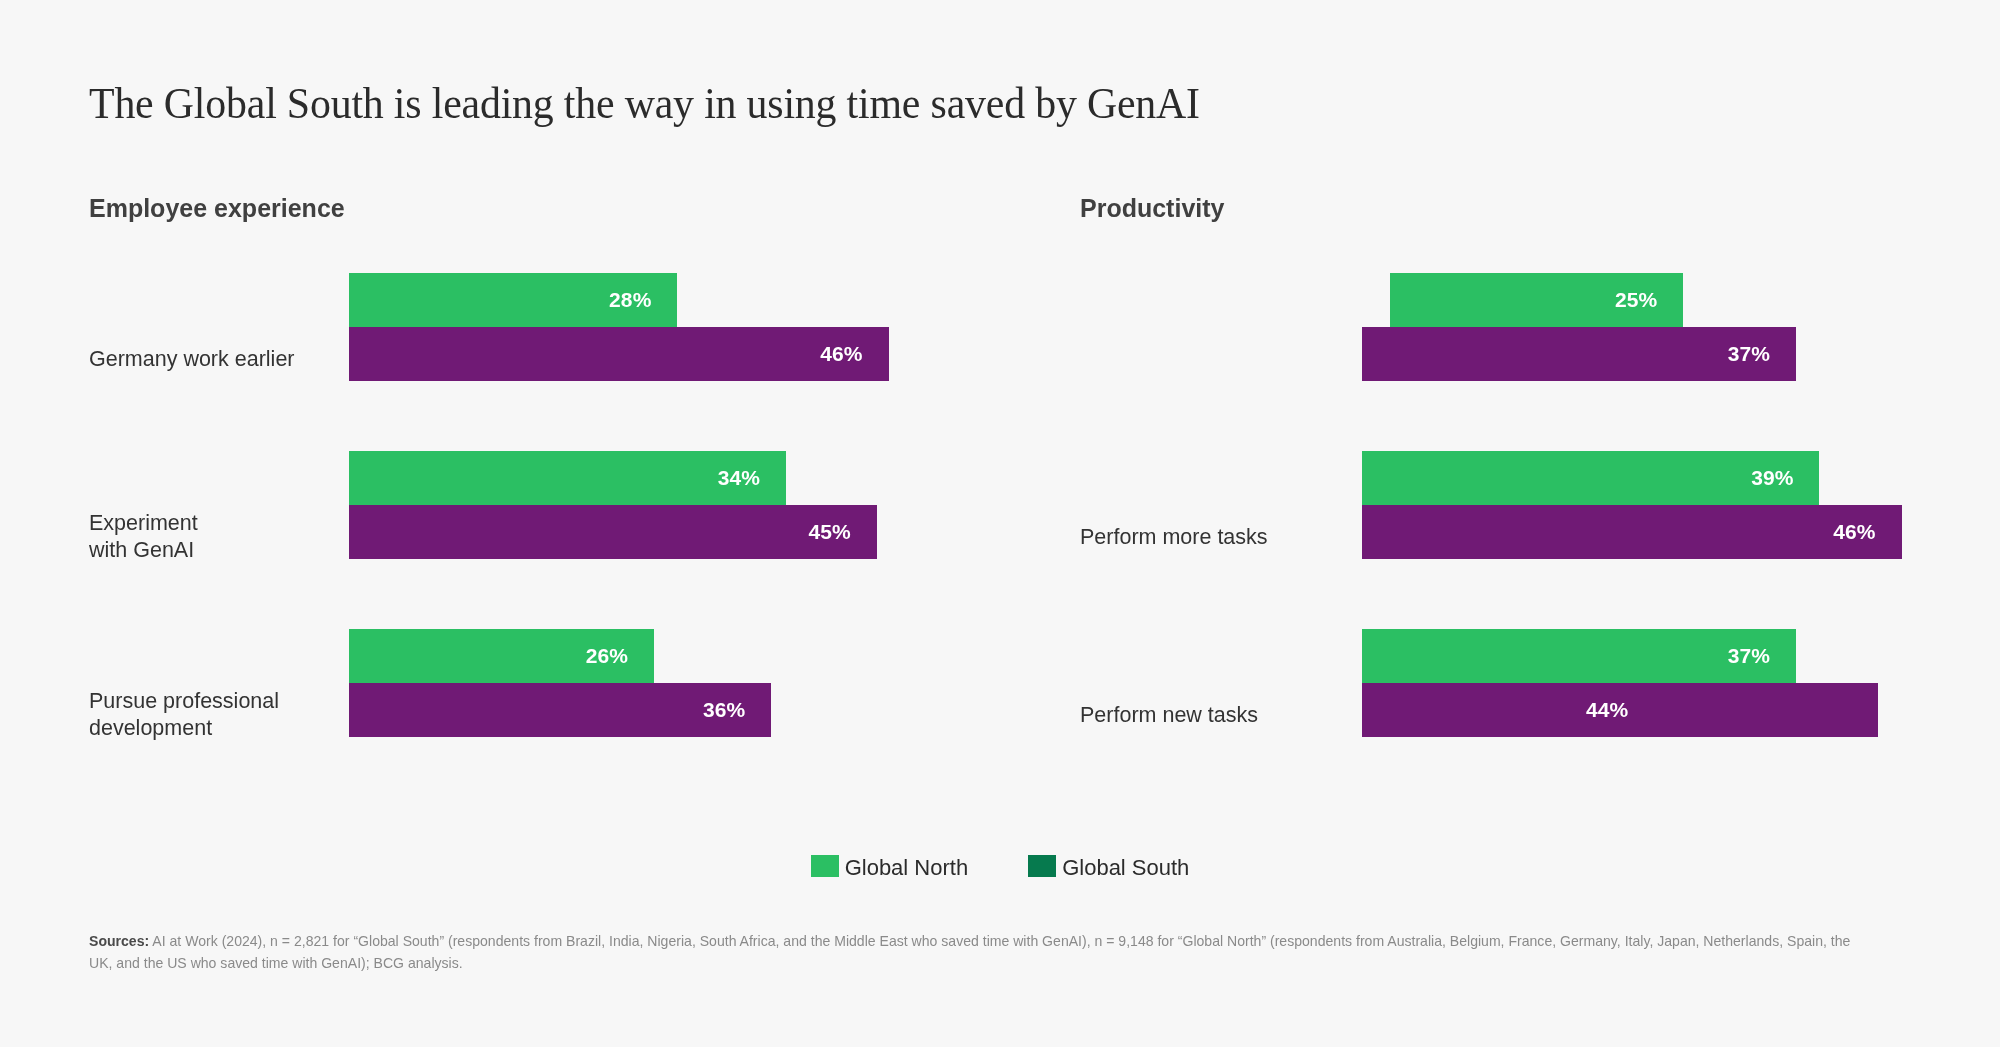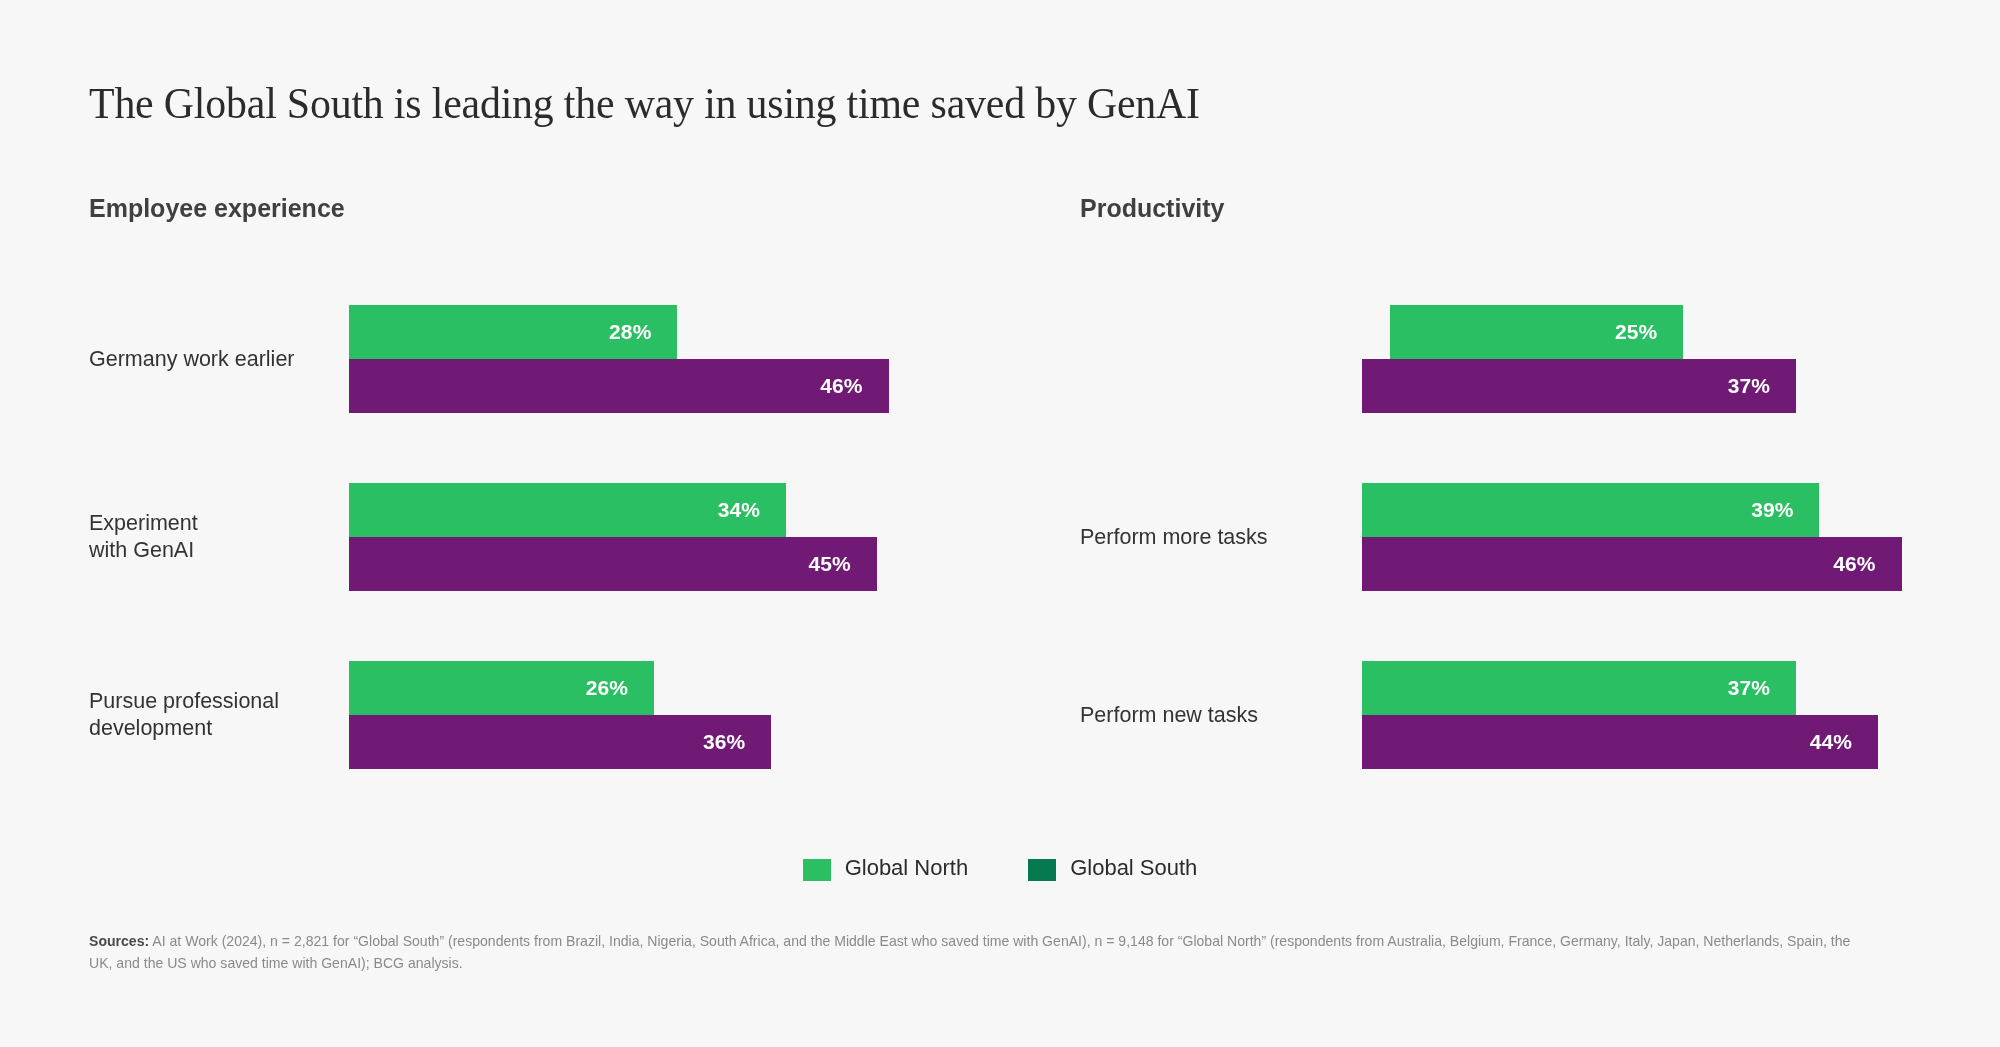--- a/index.html
+++ b/index.html
@@ -53,21 +53,21 @@
     font-size:21.5px;
     line-height:1.28;
     color:#333333;
     width:260px;
     white-space:pre-line;
   }
 
   .bars {
     position:absolute;
     left:260px;
-    top:34px;
+    top:2px;
     right:0;
   }
   .panel-right .bars { left:282px; }
 
   .bar {
     position:relative;
     height:54px;
     display:flex;
     align-items:center;
     justify-content:flex-end;
@@ -86,21 +86,21 @@
 
   .legend {
     position:absolute;
     left:0; right:0;
     top:855px;
     display:flex;
     justify-content:center;
     align-items:center;
     gap:60px;
   }
-  .legend-item { display:flex; align-items:flex-end; gap:14px; }
+  .legend-item { display:flex; align-items:flex-start; gap:6px; }
   .legend-swatch { width:28px; height:22px; display:block; }
   .legend-swatch.north { background:#2bbf63; }
   .legend-swatch.south { background:#067a4e; }
   .legend-label { font-size:22px; color:#2b2b2b; white-space:nowrap; }
 
   .sources {
     position:absolute;
     left:89px; top:930px;
     width:1840px;
     font-size:14.5px;
@@ -189,21 +189,21 @@
           </div>
         </div>
       </div>
 
       <div class="row">
         <div class="row-label">Perform new tasks</div>
         <div class="bars">
           <div class="bar north" style="width: 434.01px;">
             <span class="bar-value">37%</span>
           </div>
-          <div class="bar south" style="width: 516.12px;">
+          <div class="bar south" style="width: 516.12px; justify-content: center;">
             <span class="bar-value">44%</span>
           </div>
         </div>
       </div>
 
     </div>
   </div>
 
   <div class="legend">
     <div class="legend-item">

